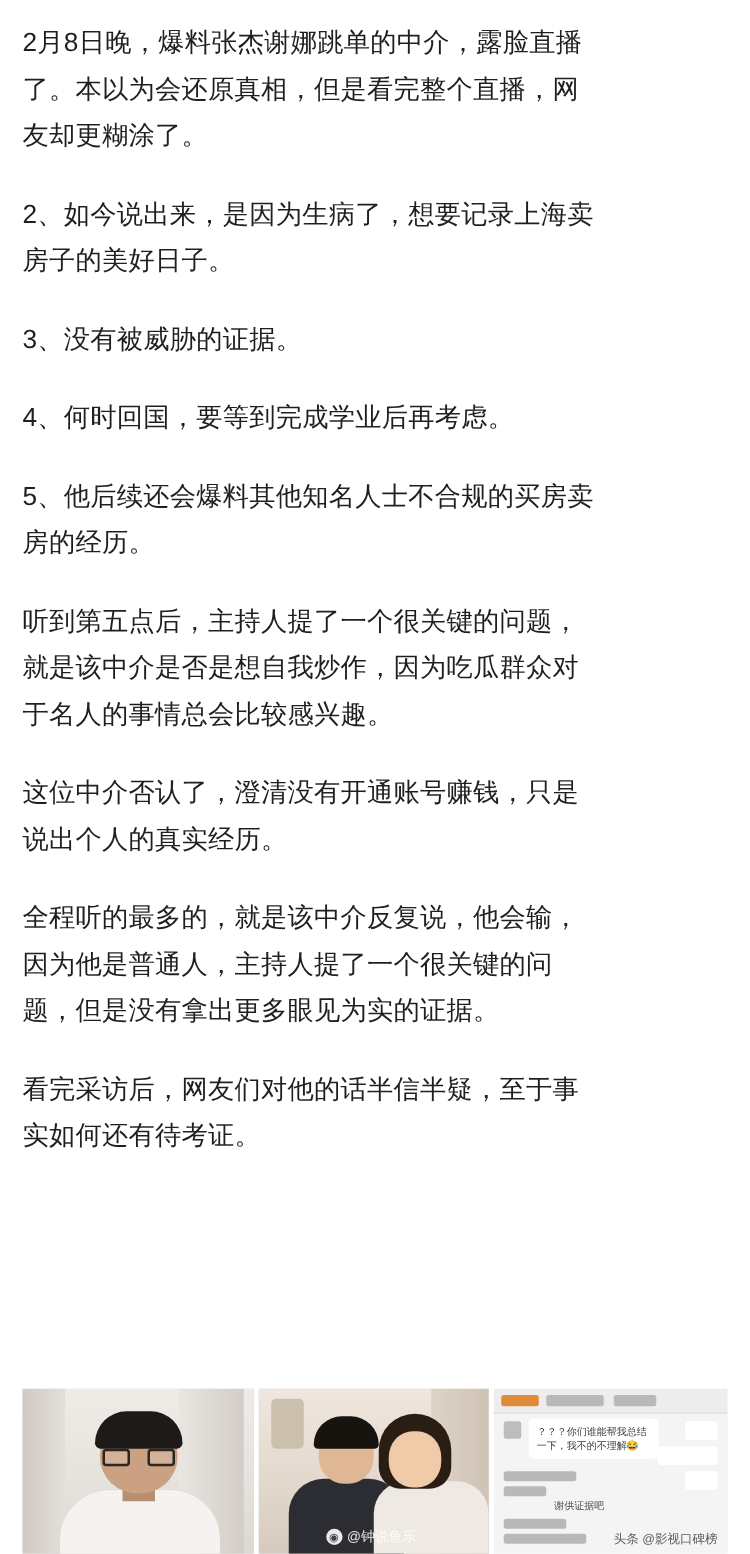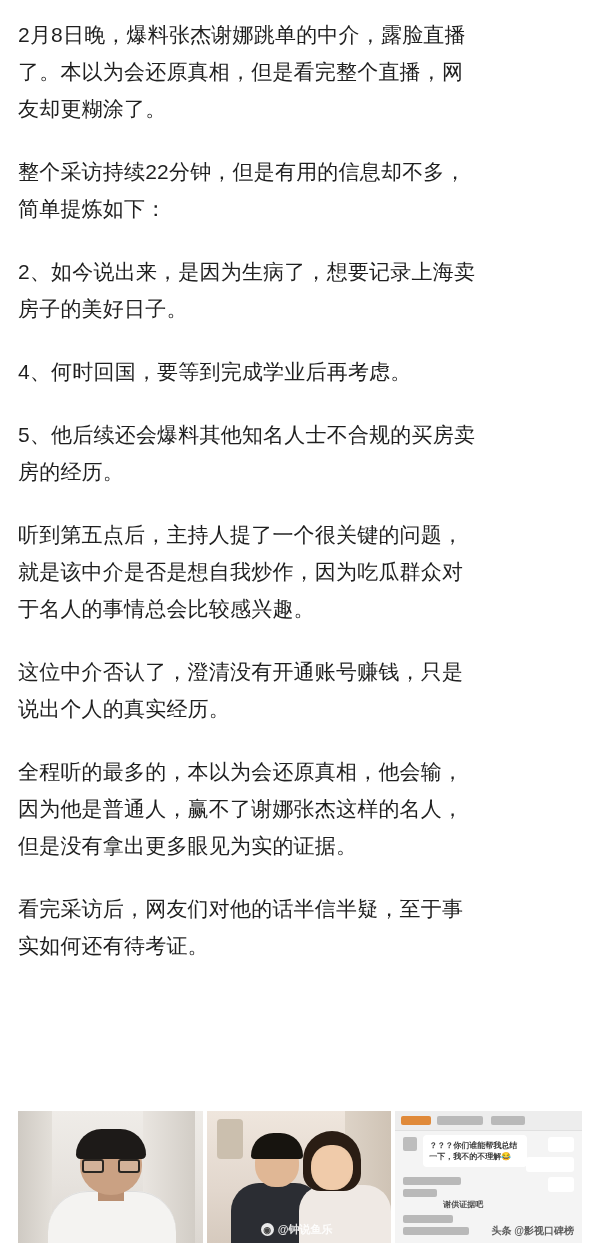--- a/index.html
+++ b/index.html
@@ -35,21 +35,20 @@
     left: 18px;
     bottom: 0;
     width: 564px;
     height: 132px;
     display: flex;
     gap: 4px;
   }
   .media-cell {
     position: relative;
     overflow: hidden;
-    font-weight: bold;
   }
   .cell-a { width: 186px; background: #d8d4cf; }
   .cell-b { width: 186px; background: #cfcac4; }
   .cell-c { width: 188px; background: #f2f2f2; }
 
   
   .room-a {
     position: absolute; inset: 0;
     background:
       linear-gradient(180deg, #efece8 0%, #e6e2dd 55%, #dcd7d1 100%);
@@ -161,27 +160,27 @@
     position: absolute; right: 8px; bottom: 5px;
     font-size: 10px; color: #5d5d5d;
     display: flex; align-items: center; gap: 3px;
   }
 </style>
 </head>
 <body>
 
 <div class="article">
   <p class="para">2月8日晚，爆料张杰谢娜跳单的中介，露脸直播了。本以为会还原真相，但是看完整个直播，网友却更糊涂了。</p>
-  <p class="para">整个采访持续22分钟，但是有用的信息却不多，简单提炼如下：</p>
   <p class="para">2、如今说出来，是因为生病了，想要记录上海卖房子的美好日子。</p>
+  <p class="para">3、没有被威胁的证据。</p>
   <p class="para">4、何时回国，要等到完成学业后再考虑。</p>
   <p class="para">5、他后续还会爆料其他知名人士不合规的买房卖房的经历。</p>
   <p class="para">听到第五点后，主持人提了一个很关键的问题，就是该中介是否是想自我炒作，因为吃瓜群众对于名人的事情总会比较感兴趣。</p>
   <p class="para">这位中介否认了，澄清没有开通账号赚钱，只是说出个人的真实经历。</p>
-  <p class="para">全程听的最多的，本以为会还原真相，他会输，因为他是普通人，赢不了谢娜张杰这样的名人，但是没有拿出更多眼见为实的证据。</p>
+  <p class="para">全程听的最多的，就是该中介反复说，他会输，因为他是普通人，主持人提了一个很关键的问题，但是没有拿出更多眼见为实的证据。</p>
   <p class="para last">看完采访后，网友们对他的话半信半疑，至于事实如何还有待考证。</p>
 </div>
 
 <div class="media-strip">
 
   <div class="media-cell cell-a">
     <div class="room-a">
       <div class="wallline"></div>
       <div class="doorframe"></div>
     </div>

